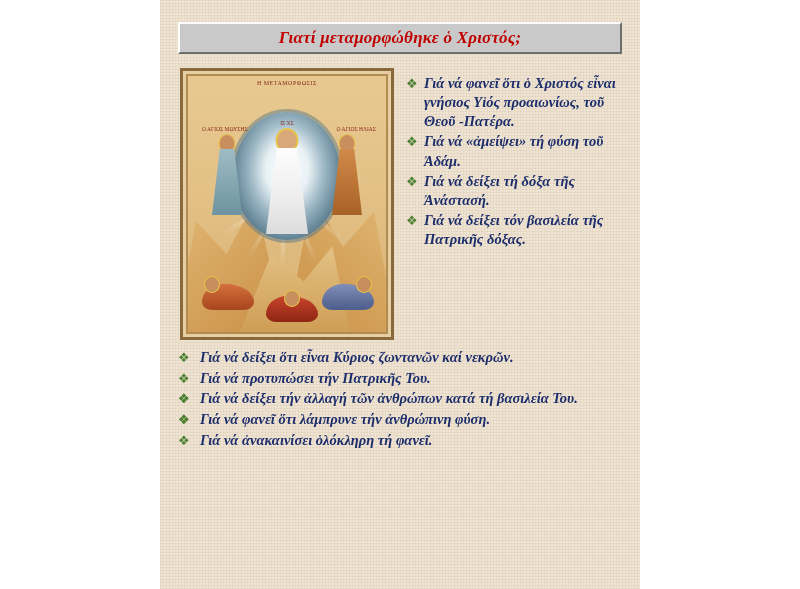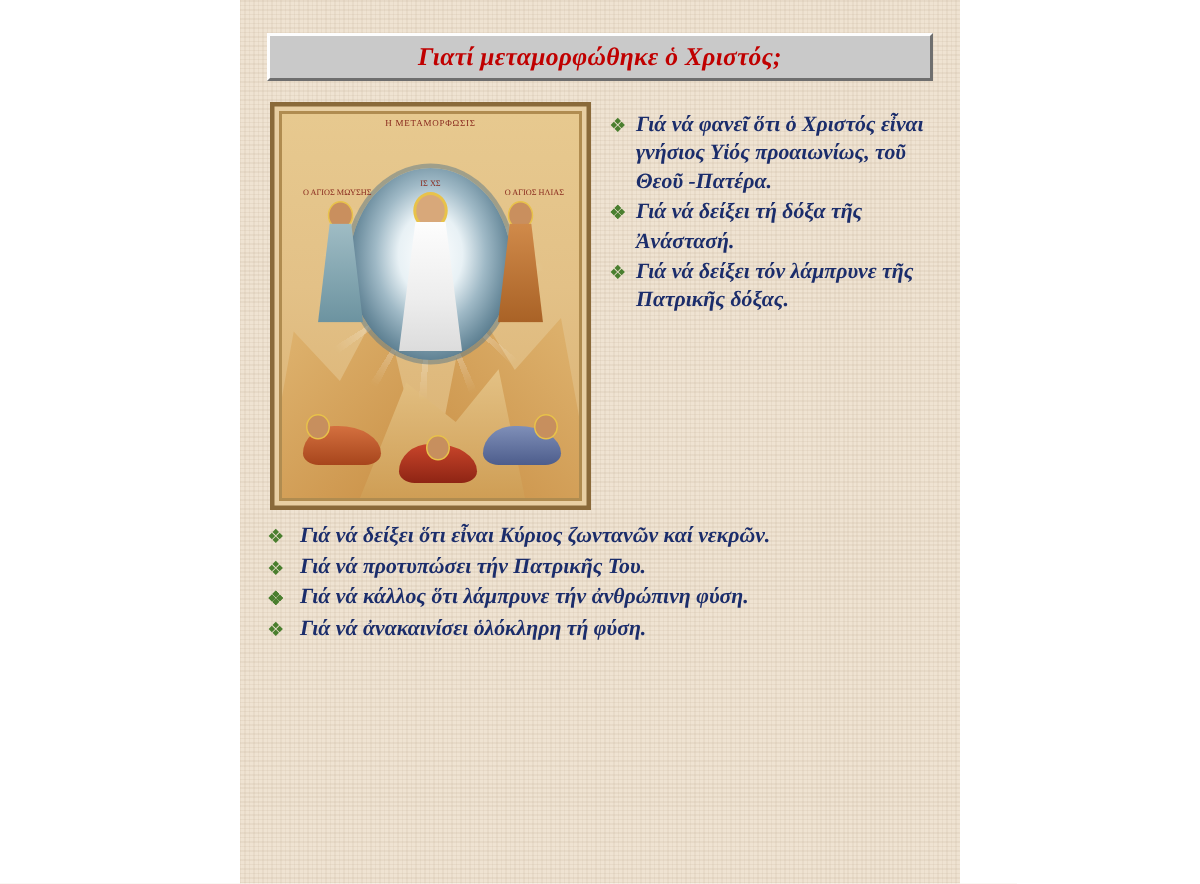--- a/index.html
+++ b/index.html
@@ -312,47 +312,47 @@
       <div class="icon-tag tag-r">Ο ΑΓΙΟΣ ΗΛΙΑΣ</div>
       <div class="icon-tag tag-ic">ΙΣ ΧΣ</div>
     </div>
   </div>
 
   <div class="side-text">
     <div class="bullet-item">
       <span class="bullet">❖</span><span class="txt">Γιά νά φανεῖ ὅτι ὁ Χριστός εἶναι γνήσιος Υἱός προαιωνίως, τοῦ Θεοῦ -Πατέρα.</span>
     </div>
     <div class="bullet-item">
+      <span class="bullet">❖</span><span class="txt">Γιά νά «ἀμείψει» τή φύση τοῦ Ἀδάμ.</span>
+    </div>
+    <div class="bullet-item">
+      <span class="bullet">❖</span><span class="txt">Γιά νά δείξει τή δόξα τῆς Ἀνάστασή.</span>
+    </div>
+    <div class="bullet-item">
+      <span class="bullet">❖</span><span class="txt">Γιά νά δείξει τόν βασιλεία τῆς Πατρικῆς δόξας.</span>
+    </div>
+  </div>
+
+  <div class="bottom-text">
+    <div class="bullet-item">
+      <span class="bullet">❖</span><span class="txt">Γιά νά δείξει ὅτι εἶναι Κύριος ζωντανῶν καί νεκρῶν.</span>
+    </div>
+    <div class="bullet-item">
+      <span class="bullet">❖</span><span class="txt">Γιά νά προτυπώσει τήν Πατρικῆς Του.</span>
+    </div>
+    <div class="bullet-item">
       <span class="bullet">❖</span>
     </div>
     <div class="bullet-item">
-      <span class="bullet">❖</span><span class="txt">Γιά νά δείξει τή δόξα τῆς Ἀνάστασή.</span>
-    </div>
-    <div class="bullet-item">
-      <span class="bullet">❖</span><span class="txt">Γιά νά δείξει τόν λάμπρυνε τῆς Πατρικῆς δόξας.</span>
+      <span class="bullet">❖</span><span class="txt">Γιά νά δείξει τήν ἀλλαγή τῶν ἀνθρώπων κατά τή βασιλεία Του.</span>
+    </div>
+    <div class="bullet-item">
+      <span class="bullet">❖</span>
+    </div>
+    <div class="bullet-item">
+      <span class="bullet">❖</span><span class="txt">Γιά νά φανεῖ ὅτι λάμπρυνε τήν ἀνθρώπινη φύση.</span>
+    </div>
+    <div class="bullet-item">
+      <span class="bullet">❖</span><span class="txt">Γιά νά ἀνακαινίσει ὁλόκληρη τή φανεῖ.</span>
     </div>
   </div>
 
-  <div class="bottom-text">
-    <div class="bullet-item">
-      <span class="bullet">❖</span><span class="txt">Γιά νά δείξει ὅτι εἶναι Κύριος ζωντανῶν καί νεκρῶν.</span>
-    </div>
-    <div class="bullet-item">
-      <span class="bullet">❖</span><span class="txt">Γιά νά προτυπώσει τήν Πατρικῆς Του.</span>
-    </div>
-    <div class="bullet-item">
-      <span class="bullet">❖</span>
-    </div>
-    <div class="bullet-item">
-      <span class="bullet">❖</span>
-    </div>
-    <div class="bullet-item">
-      <span class="bullet">❖</span>
-    </div>
-    <div class="bullet-item">
-      <span class="bullet">❖</span><span class="txt">Γιά νά κάλλος ὅτι λάμπρυνε τήν ἀνθρώπινη φύση.</span>
-    </div>
-    <div class="bullet-item">
-      <span class="bullet">❖</span><span class="txt">Γιά νά ἀνακαινίσει ὁλόκληρη τή φύση.</span>
-    </div>
-  </div>
-
 </div>
 
 </body></html>

